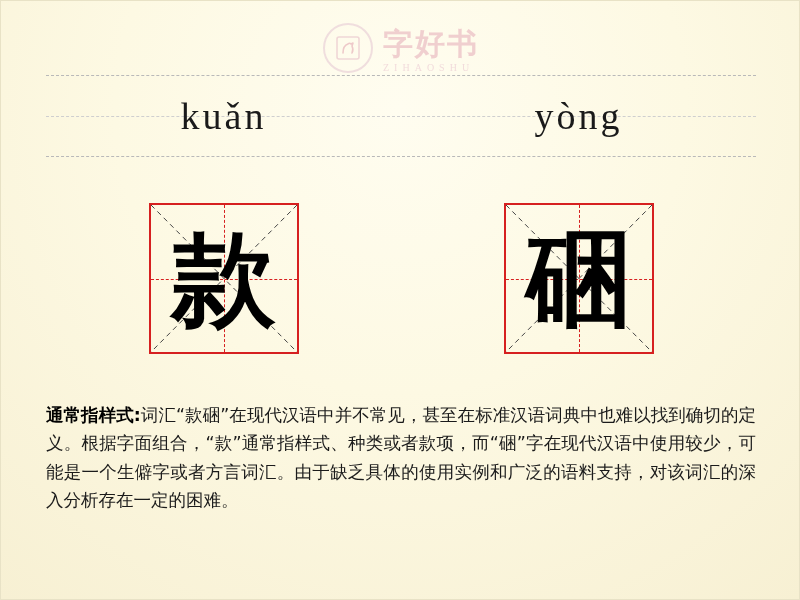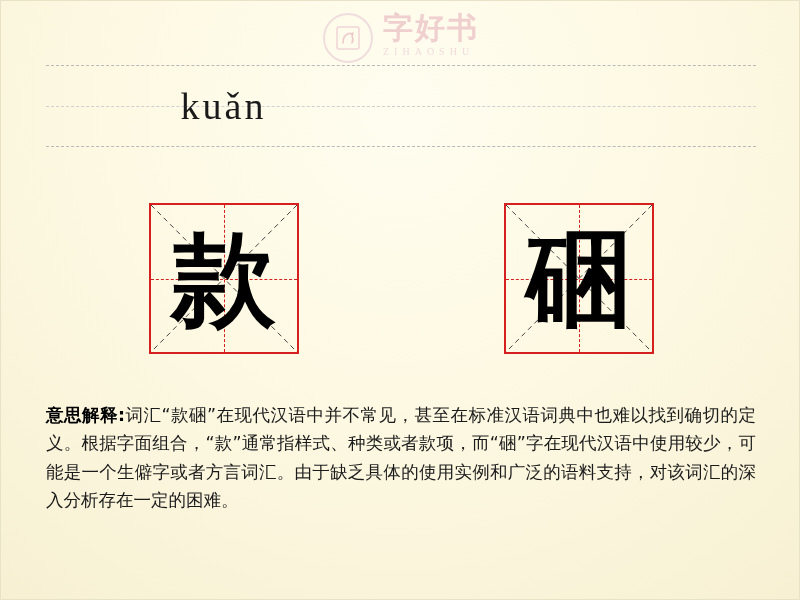--- a/index.html
+++ b/index.html
@@ -24,21 +24,21 @@
       radial-gradient(circle at 50% 18%, #fffdf0 0%, #fdf9e3 45%, #f7f0d3 100%);
   }
   
   .logo {
     position: absolute;
     top: 12px;
     left: 0;
     width: 800px;
     height: 60px;
     display: flex;
-    align-items: flex-start;
+    align-items: flex-end;
     justify-content: center;
     gap: 10px;
   }
   .logo-mark {
     width: 46px;
     height: 46px;
     border-radius: 50%;
     border: 2px solid #f0dede;
     display: flex;
     align-items: center;
@@ -64,21 +64,21 @@
     font-size: 10px;
     color: #f2dcdc;
     letter-spacing: 5px;
     margin-top: 4px;
     font-family: Liberation Serif, serif;
   }
 
   
   .pinyin-block {
     position: absolute;
-    top: 64px;
+    top: 74px;
     left: 45px;
     width: 710px;
     height: 82px;
   }
   .line {
     position: absolute;
     left: 0;
     width: 710px;
     height: 0;
     border-top: 1px dashed #b9b9b9;
@@ -198,20 +198,21 @@
       <div class="logo-py">ZIHAOSHU</div>
     </div>
   </div>
 
   <div class="pinyin-block">
     <div class="line l1"></div>
     <div class="line l2"></div>
     <div class="line l3"></div>
     <div class="pinyin-row">
       <div class="pinyin-cell">kuǎn</div>
+      <div class="pinyin-cell">yòng</div>
     </div>
   </div>
 
   <div class="char-row">
     <div class="char-cell">
       <div class="tianzige">
         <svg width="146" height="147" viewBox="0 0 146 147" style="position:absolute;inset:0;" aria-hidden="true">
           <line x1="0" y1="0" x2="146" y2="147" stroke="#444" stroke-width="1" stroke-dasharray="5,4"></line>
           <line x1="146" y1="0" x2="0" y2="147" stroke="#444" stroke-width="1" stroke-dasharray="5,4"></line>
         </svg>
@@ -227,16 +228,16 @@
           <line x1="146" y1="0" x2="0" y2="147" stroke="#444" stroke-width="1" stroke-dasharray="5,4"></line>
         </svg>
         <div class="v"></div>
         <div class="h"></div>
         <div class="hanzi">硱</div>
       </div>
     </div>
   </div>
 
   <div class="explain">
-    <span class="explain-label">意思解释:</span><span>词汇“款硱”在现代汉语中并不常见，甚至在标准汉语词典中也难以找到确切的定义。根据字面组合，“款”通常指样式、种类或者款项，而“硱”字在现代汉语中使用较少，可能是一个生僻字或者方言词汇。由于缺乏具体的使用实例和广泛的语料支持，对该词汇的深入分析存在一定的困难。</span>
+    <span class="explain-label">通常指样式:</span><span>词汇“款硱”在现代汉语中并不常见，甚至在标准汉语词典中也难以找到确切的定义。根据字面组合，“款”通常指样式、种类或者款项，而“硱”字在现代汉语中使用较少，可能是一个生僻字或者方言词汇。由于缺乏具体的使用实例和广泛的语料支持，对该词汇的深入分析存在一定的困难。</span>
   </div>
 
 </div>
 
 </body></html>

